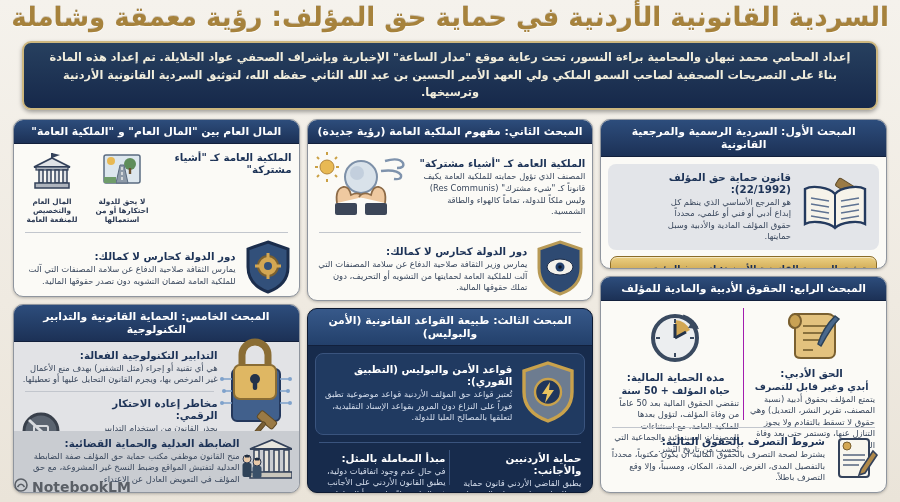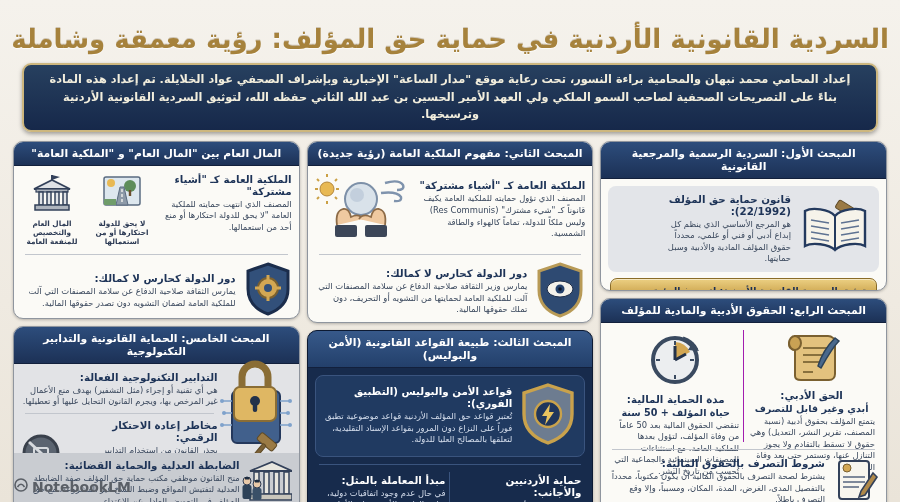--- a/index.html
+++ b/index.html
@@ -9,21 +9,21 @@
     background: linear-gradient(180deg,#f5f2ec 0%,#efeae1 60%,#eae4d9 100%);
     direction: rtl;
     overflow: hidden;
     position: relative;
   }
   .page-title {
     text-align: center;
     font-size: 26px;
     font-weight: bold;
     color: #a6823c;
-    padding-top: 24px;
+    padding-top: 2px;
     text-shadow: 0 1px 1px rgba(255,255,255,.8), 0 -1px 0 rgba(90,65,20,.25);
     letter-spacing: -.5px;
   }
   .subtitle-bar {
     margin: 9px 22px 0;
     background: linear-gradient(180deg,#27405f,#16284a);
     border: 2px solid #cdb77f;
     border-radius: 9px;
     box-shadow: 0 2px 4px rgba(0,0,0,.35);
     color: #f2eedd;
@@ -324,21 +324,20 @@
   </div>
 
   <div class="col">
 
     <div class="card" style="height:178px;">
       <div class="card-header">المال العام بين "المال العام" و "الملكية العامة"</div>
       <div class="card-body">
         <div class="row" style="flex:1; align-items:flex-start;">
           <div class="txt">
             <div class="sec-title">الملكية العامة كـ "أشياء مشتركة"</div>
-            <div class="sec-body">المصنف الذي انتهت حمايته للملكية العامة "لا يحق للدولة احتكارها أو منع أحد من استعمالها.</div>
           </div>
           <div class="icons-pair">
             <div>
               <span style="display:block;text-align:center;">
                 <svg width="44" height="40" viewBox="0 0 44 40">
                   <rect x="4" y="4" width="36" height="28" rx="2" fill="#dde7ee" stroke="#5a6b80" stroke-width="1.5"></rect>
                   <circle cx="11" cy="10" r="4" fill="#e8b954"></circle>
                   <circle cx="30" cy="13" r="6" fill="#5e8d5a"></circle>
                   <rect x="28.8" y="17" width="2.4" height="6" fill="#6b4f2e"></rect>
                   <polygon points="16,32 28,32 24,14 20,14" fill="#8d9aa8" stroke="#5a6b80"></polygon>

